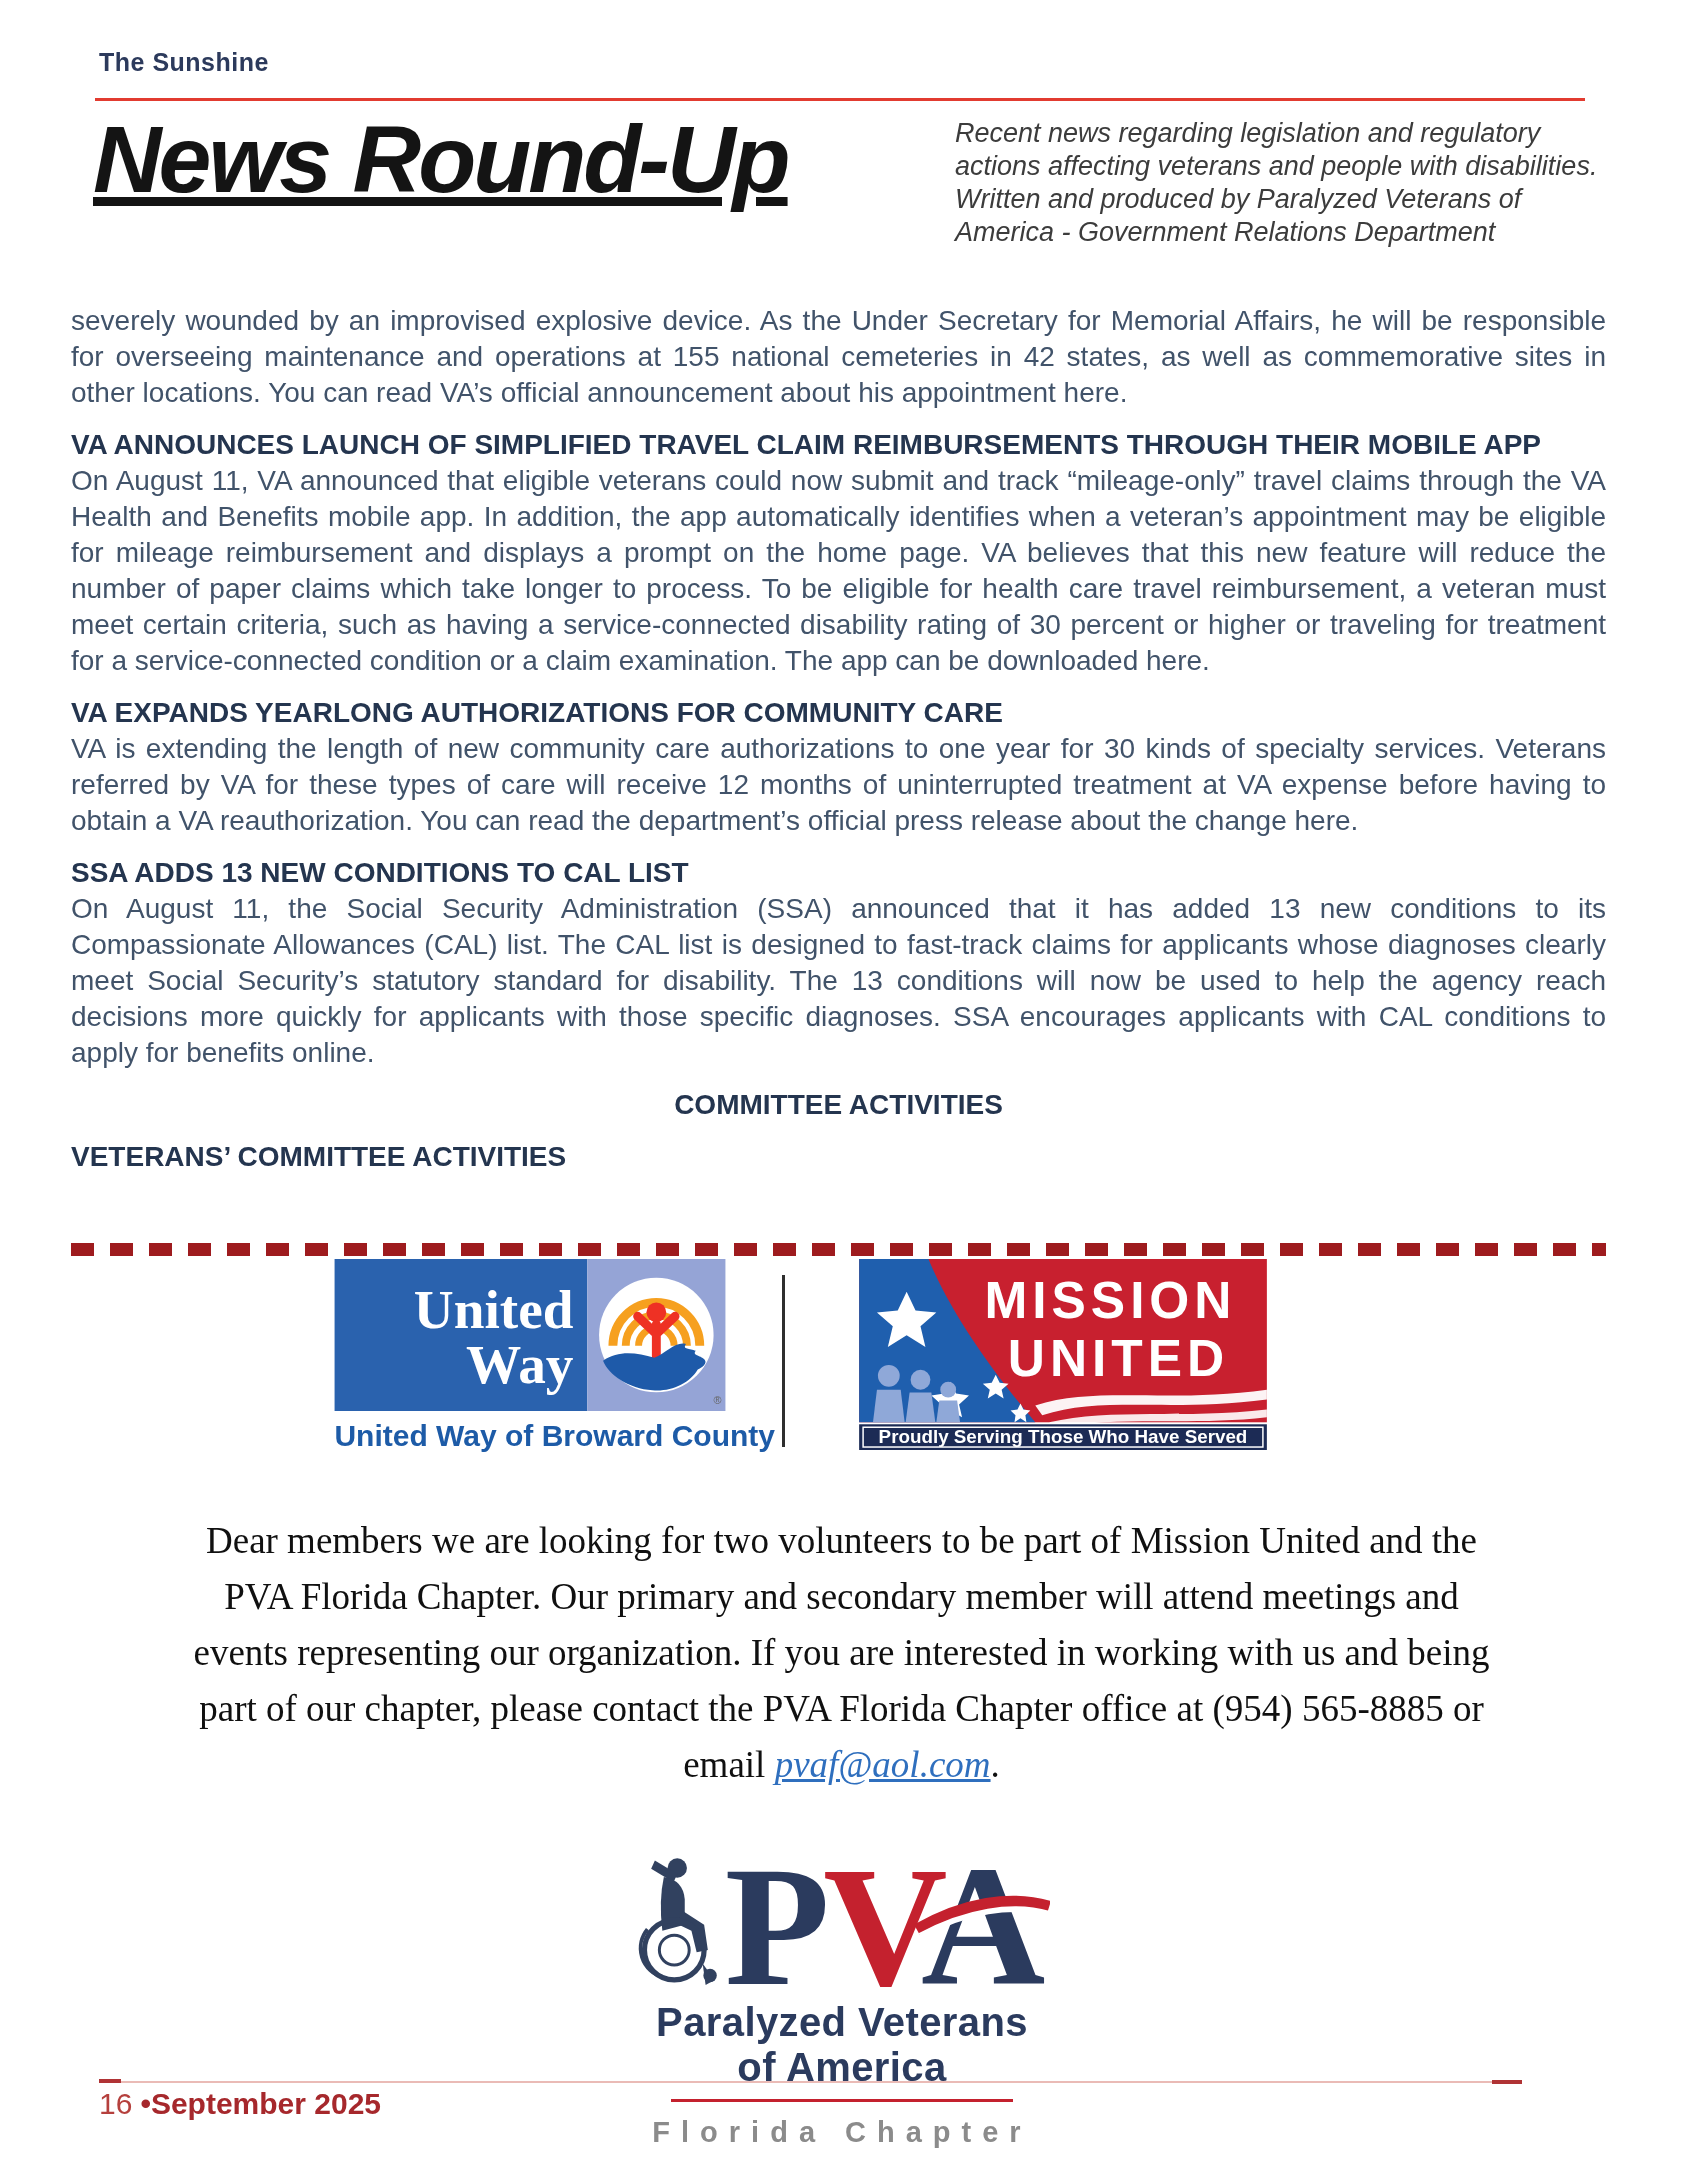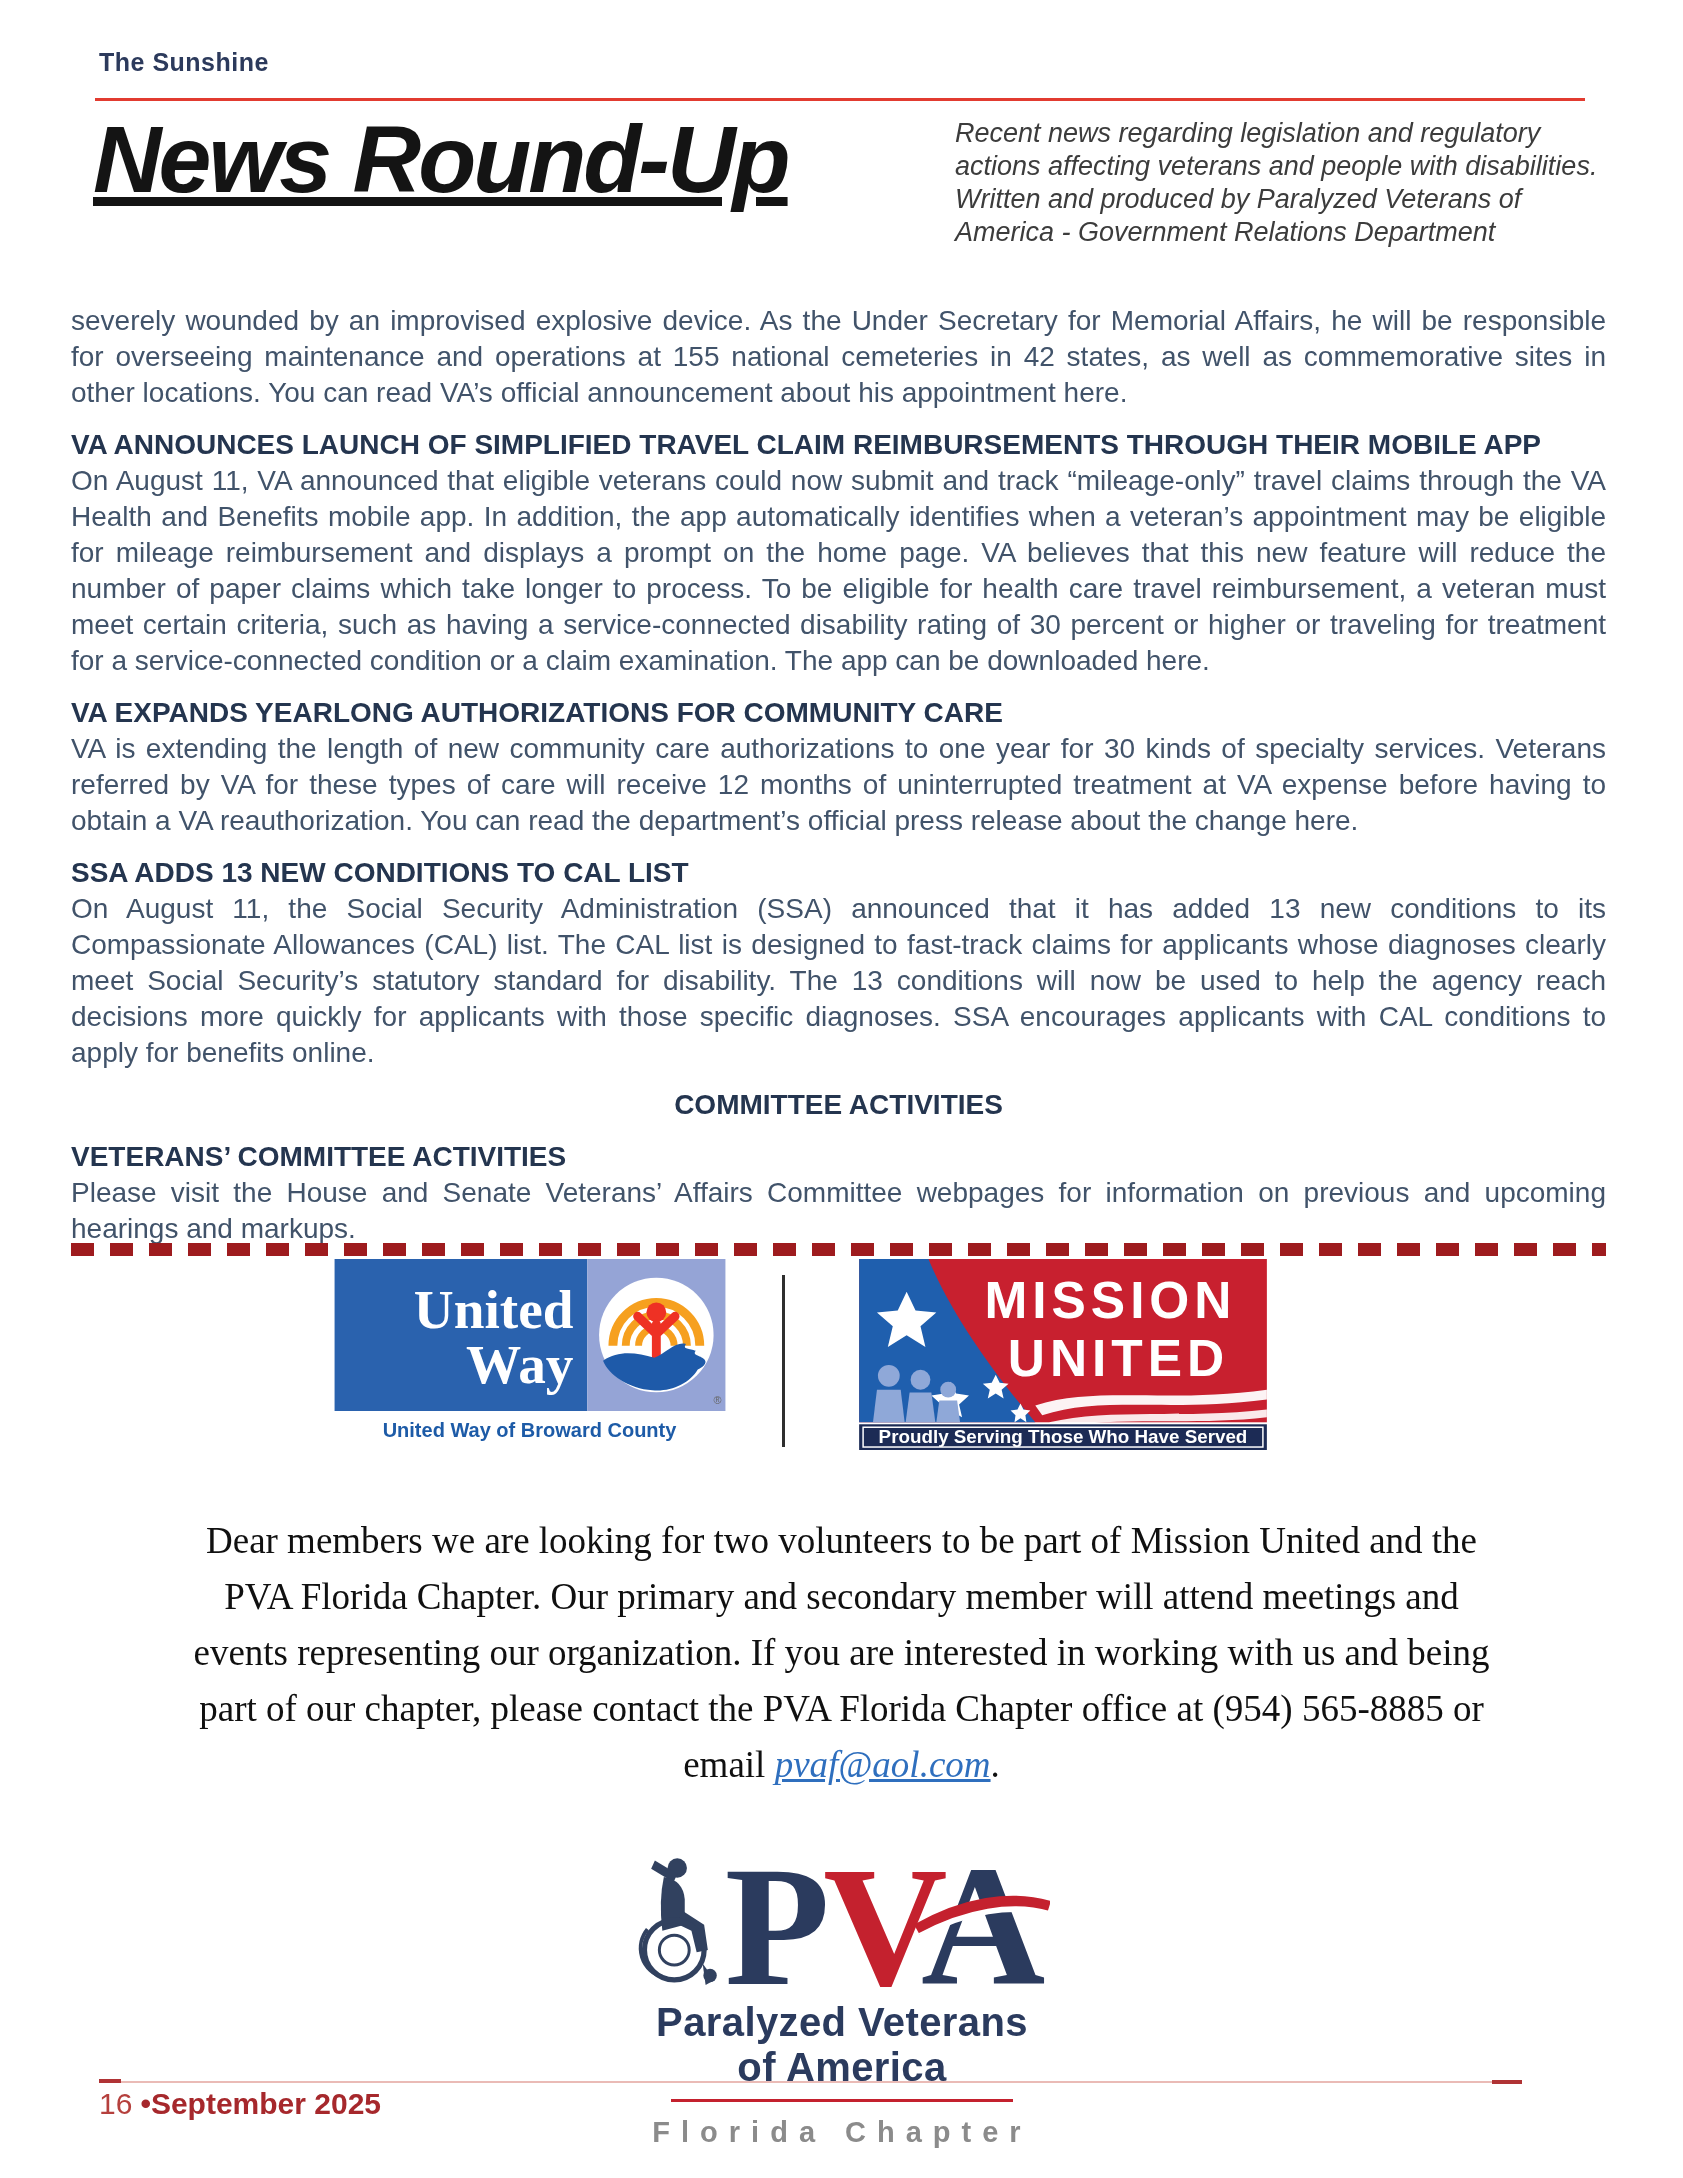--- a/index.html
+++ b/index.html
@@ -35,22 +35,22 @@
   }
   .body-col h3.centered { text-align:center; margin-top:16px; }
   .body-col h3.tight { margin-top:16px; }
   .dash-rule {
     position:absolute; left:71px; top:1243px; width:1535px; height:13px;
     background:repeating-linear-gradient(90deg, #9e1b1e 0 23px, transparent 23px 39px);
   }
   
   .uw-logo { position:absolute; left:334px; top:1259px; width:392px; }
   .uw-caption {
-    position:absolute; left:284px; top:1419px; width:491px; text-align:center;
-    font-size:20px; font-weight:bold; color:#1d5ba7;
+    position:absolute; left:284px; top:1419px; width:491px; text-align:right;
+    font-size:30px; font-weight:bold; color:#1d5ba7;
   }
   .logo-divider {
     position:absolute; left:782px; top:1275px; width:3px; height:172px; background:#2e2e2e;
   }
   
   .mu-logo { position:absolute; left:859px; top:1259px; width:408px; }
   
   .volunteer {
     position:absolute; left:183px; top:1513px; width:1317px;
     font-family:"Liberation Serif", serif; font-size:37px; line-height:56px;
@@ -98,21 +98,20 @@
     <p>On August 11, VA announced that eligible veterans could now submit and track “mileage-only” travel claims through the VA Health and Benefits mobile app. In addition, the app automatically identifies when a veteran’s appointment may be eligible for mileage reimbursement and displays a prompt on the home page. VA believes that this new feature will reduce the number of paper claims which take longer to process. To be eligible for health care travel reimbursement, a veteran must meet certain criteria, such as having a service-connected disability rating of 30 percent or higher or traveling for treatment for a service-connected condition or a claim examination. The app can be downloaded here.</p>
 
     <h3>VA EXPANDS YEARLONG AUTHORIZATIONS FOR COMMUNITY CARE</h3>
     <p>VA is extending the length of new community care authorizations to one year for 30 kinds of specialty services. Veterans referred by VA for these types of care will receive 12 months of uninterrupted treatment at VA expense before having to obtain a VA reauthorization. You can read the department’s official press release about the change here.</p>
 
     <h3>SSA ADDS 13 NEW CONDITIONS TO CAL LIST</h3>
     <p>On August 11, the Social Security Administration (SSA) announced that it has added 13 new conditions to its Compassionate Allowances (CAL) list. The CAL list is designed to fast-track claims for applicants whose diagnoses clearly meet Social Security’s statutory standard for disability. The 13 conditions will now be used to help the agency reach decisions more quickly for applicants with those specific diagnoses. SSA encourages applicants with CAL conditions to apply for benefits online.</p>
 
     <h3 class="centered">COMMITTEE ACTIVITIES</h3>
     <h3 class="tight">VETERANS’ COMMITTEE ACTIVITIES</h3>
-    <p>Please visit the House and Senate Veterans’ Affairs Committee webpages for information on previous and upcoming hearings and markups.</p>
   </div>
 
   <div class="dash-rule"></div>
 
   <div class="uw-logo">
     <svg width="392" height="152" viewBox="0 0 396 154">
       <rect x="0" y="0" width="256" height="154" fill="#2a62ae"></rect>
       <rect x="256" y="0" width="140" height="154" fill="#95a4d6"></rect>
       <text x="242" y="70" text-anchor="end" font-family="Liberation Serif, serif" font-weight="bold" font-size="56" fill="#ffffff">United</text>
       <text x="242" y="126" text-anchor="end" font-family="Liberation Serif, serif" font-weight="bold" font-size="56" fill="#ffffff">Way</text>

